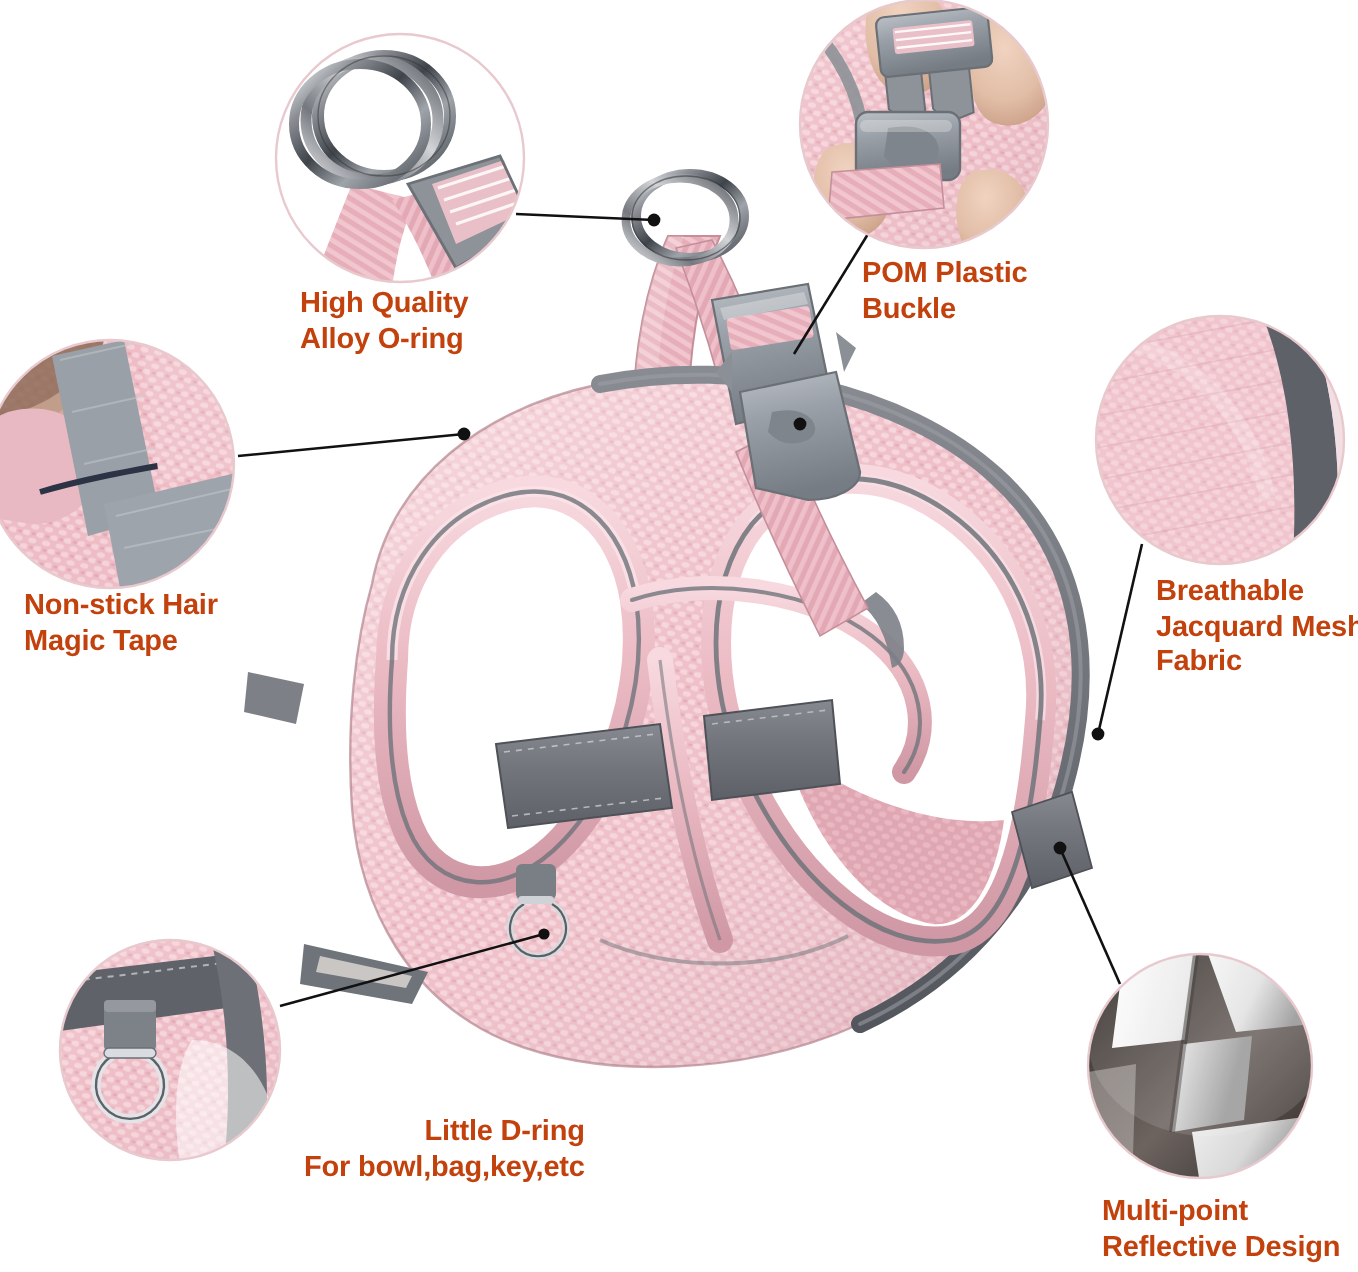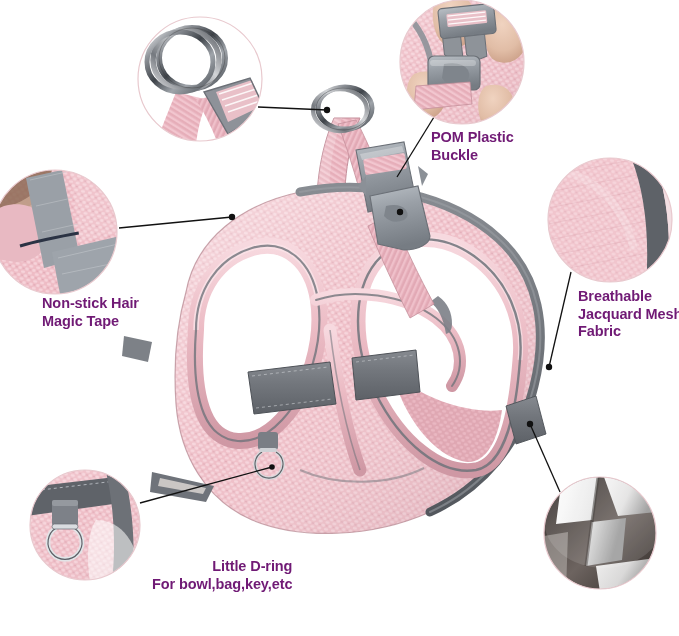--- a/index.html
+++ b/index.html
@@ -25,28 +25,28 @@
     top: 0;
     width: 679px;
     height: 636px;
   }
   .callout-label {
     position: absolute;
     font-family: "Liberation Sans", "DejaVu Sans", sans-serif;
     font-size: 14.5px;
     line-height: 17.5px;
     font-weight: 600;
-    color: #701a75;
+    color: #c2410c;
     letter-spacing: -0.1px;
     white-space: pre;
     pointer-events: none;
   }
   .lbl-oring   { left: 150px; top: 144px; }
   .lbl-buckle  { left: 431px; top: 129px; }
-  .lbl-nonstick{ left: 12px;  top: 295px; margin-left: 30px; }
+  .lbl-nonstick{ left: 12px;  top: 295px; }
   .lbl-mesh    { left: 578px; top: 288px; }
   .lbl-dring   { left: 152px; top: 558px; text-align: right; }
   .lbl-reflect { left: 551px; top: 598px; }
 </style>
 </head>
 <body>
 
 <div id="stage">
 
   <svg id="art" viewBox="0 0 679 636" xmlns="http://www.w3.org/2000/svg">
@@ -481,28 +481,32 @@
 
         <path d="M598 477 L592 522" stroke="#2e2926" stroke-width="3" opacity="0.55" fill="none"></path>
         <path d="M586 566 L592 520" stroke="#2e2926" stroke-width="3" opacity="0.45" fill="none"></path>
 
         <ellipse cx="604" cy="520" rx="60" ry="48" fill="#ffffff" opacity="0.12"></ellipse>
       </g>
       <circle cx="600" cy="533" r="56" fill="none" stroke="#e8c9ce" stroke-width="1.2"></circle>
     </g>
   </svg>
 
+  <div class="callout-label lbl-oring">High Quality
+Alloy O-ring</div>
 
   <div class="callout-label lbl-buckle">POM Plastic
 Buckle</div>
 
   <div class="callout-label lbl-nonstick">Non-stick Hair
 Magic Tape</div>
 
   <div class="callout-label lbl-mesh">Breathable
 Jacquard Mesh
 Fabric</div>
 
   <div class="callout-label lbl-dring">Little D-ring
 For bowl,bag,key,etc</div>
 
+  <div class="callout-label lbl-reflect">Multi-point
+Reflective Design</div>
 
 </div>
 
 </body></html>

